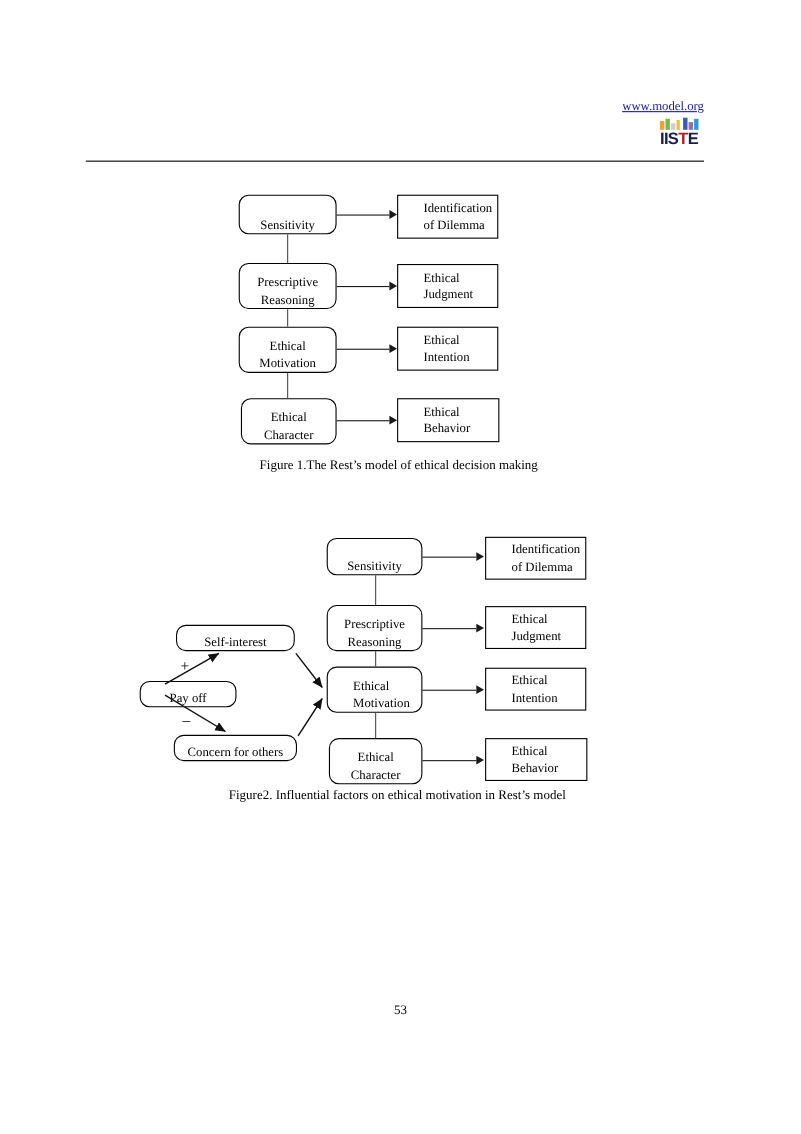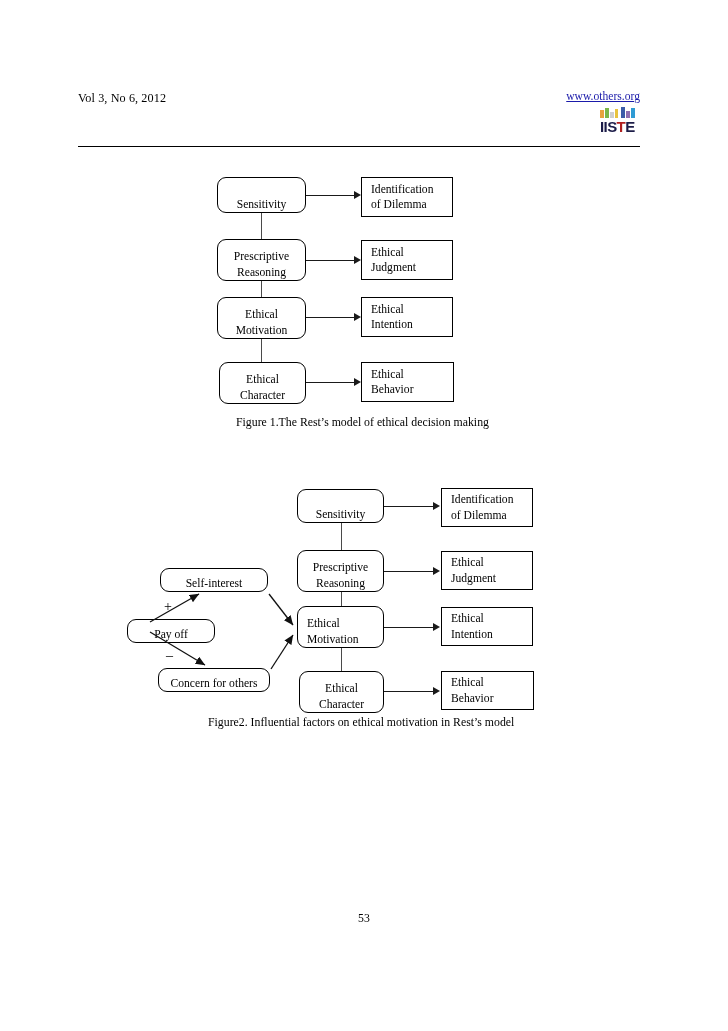--- a/index.html
+++ b/index.html
@@ -87,21 +87,21 @@
     align-items: center;
     justify-content: center;
     font-size: 11.6px;
     line-height: 15.5px;
     text-align: center;
     white-space: nowrap;
   }
   .node.rounded { border-radius: 9px; justify-content: flex-end; }
   .node.rect { border-radius: 0; }
   .node .ln { display: block; }
-  .node.lefttext { align-items: flex-start; padding-left: 9px; }
+  .node.lefttext { align-items: flex-start; padding-left: 23px; }
 
   
   .vline {
     position: absolute;
     width: 1.2px;
     background: #4a4a4a;
   }
   .hline {
     position: absolute;
     height: 1.1px;
@@ -137,23 +137,22 @@
     width: 728px;
     text-align: center;
     font-size: 11.8px;
   }
 </style>
 </head>
 <body>
 
 <div id="page-header">
   <div class="hdr-lines">
-    <div class="hdr-line">Vol 3, No 6, 2012</div>
-  </div>
-  <a id="journal-url" href="#">www.others.org</a>
+  </div>
+  <a id="journal-url" href="#">www.model.org</a>
   <div id="iiste-logo">
     <div class="logo-bars">
       <i style="left:0px;  width:4px; height:8px;  background:#e8a33d;"></i>
       <i style="left:5px;  width:4px; height:10px; background:#7ab648;"></i>
       <i style="left:10px; width:4px; height:6px;  background:#cfcfcf;"></i>
       <i style="left:15px; width:3px; height:9px;  background:#e8c33d;"></i>
       <i style="left:21px; width:4px; height:11px; background:#3b5ca8;"></i>
       <i style="left:26px; width:4px; height:7px;  background:#8f6fb0;"></i>
       <i style="left:31px; width:4px; height:10px; background:#2f9bd4;"></i>
     </div>

